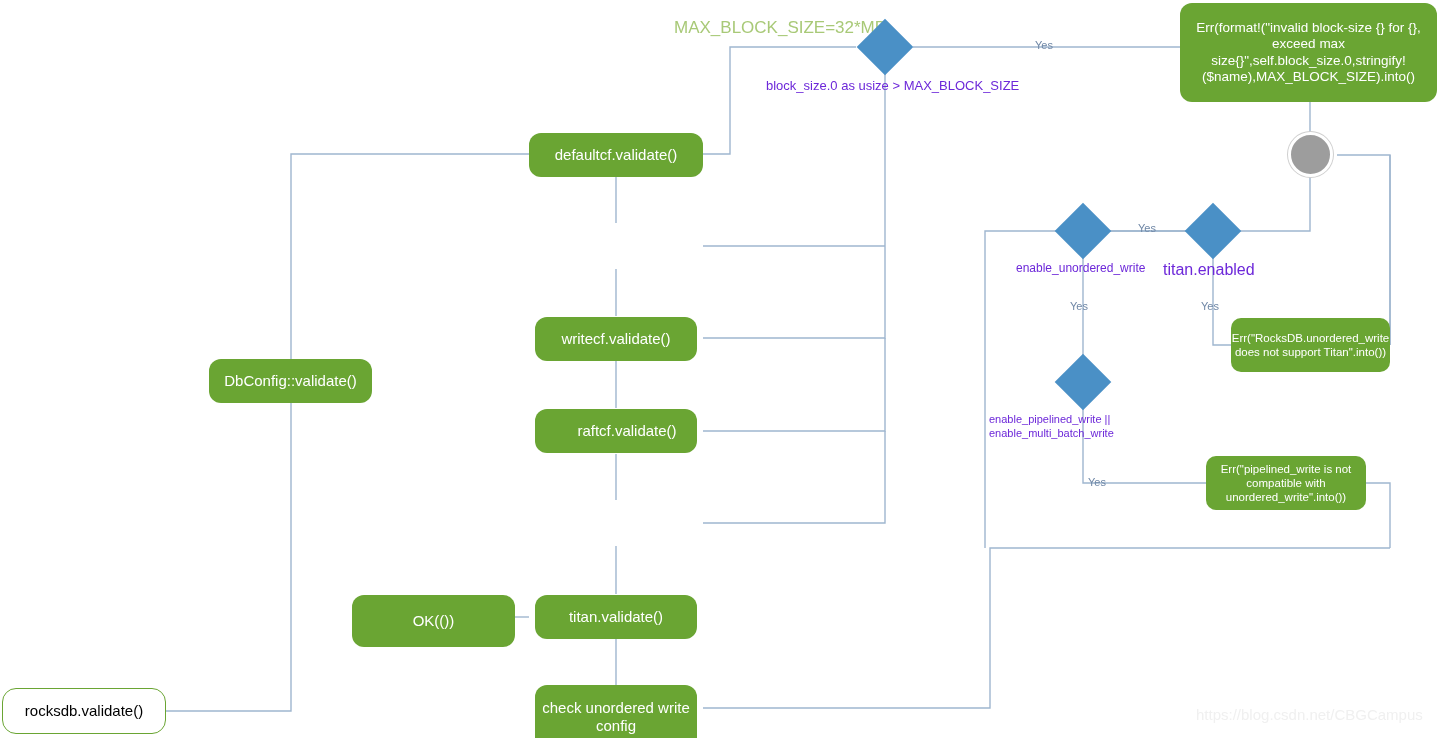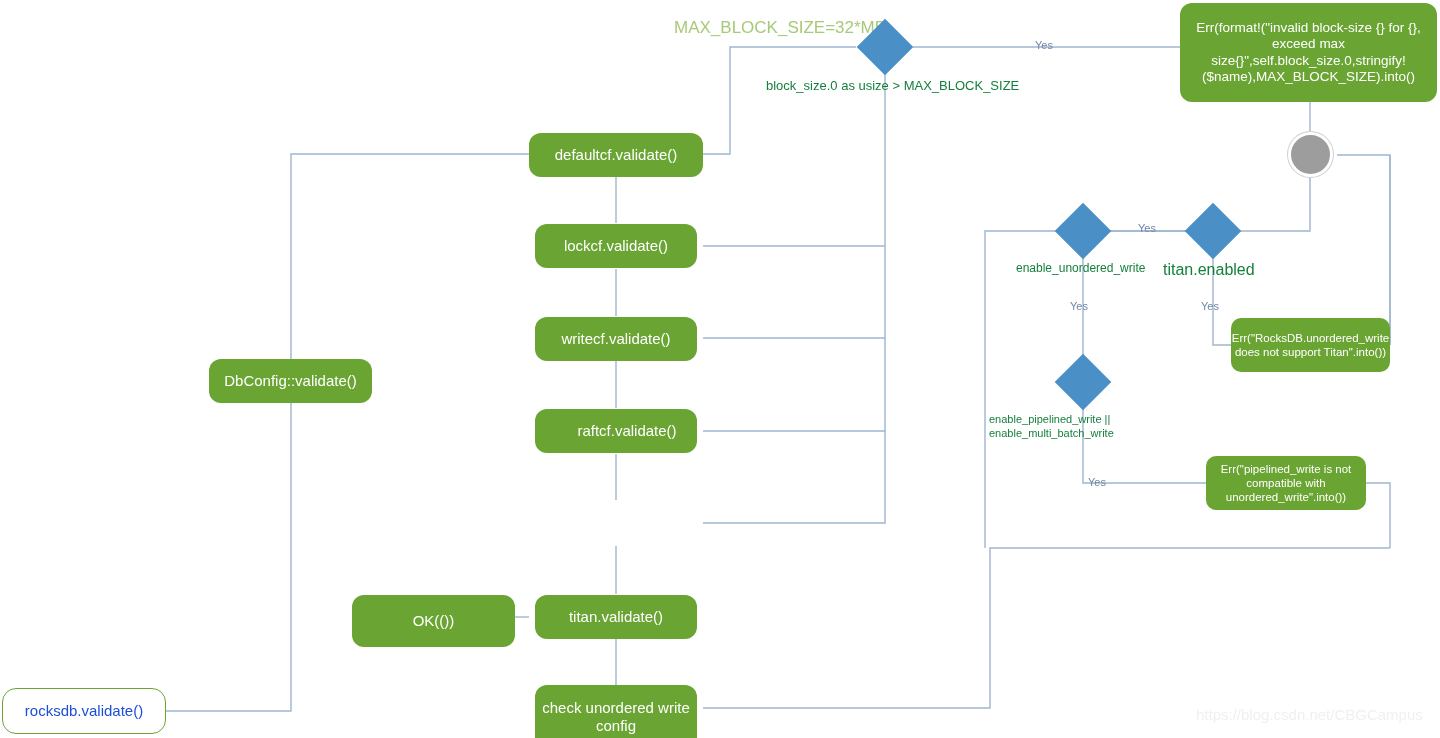--- a/index.html
+++ b/index.html
@@ -24,21 +24,21 @@
     border-radius:12px;
     color:#ffffff;
     background:#6aa533;
     line-height:1.22;
     padding:2px 6px;
     z-index:4;
   }
   .node.small{border-radius:10px;}
   .node.ghost{
     background:#ffffff;
-    color:#1d4ed8;
+    color:#000000;
     border:1px solid #6aa533;
     border-radius:14px;
   }
   .diamond{
     position:absolute;
     background:#4a90c6;
     transform:rotate(45deg);
     z-index:4;
   }
   .endnode{
@@ -50,21 +50,21 @@
     z-index:5;
     box-sizing:border-box;
   }
   .lbl{
     position:absolute;
     color:#6f87a6;
     white-space:nowrap;
     z-index:3;
     background:transparent;
   }
-  .lbl.cond{color:#15803d;}
+  .lbl.cond{color:#6d28d9;}
   .lbl.yes{color:#6f87a6;font-size:11px;}
   .lbl.note{color:#a8c977;}
   .watermark{
     position:absolute;
     color:#f0f0f0;
     font-size:15px;
     white-space:nowrap;
     z-index:2;
   }
 </style>
@@ -144,21 +144,20 @@
   <div class="lbl yes" style="left:1035px;top:39px;">Yes</div>
   <div class="lbl yes" style="left:1138px;top:222px;">Yes</div>
   <div class="lbl yes" style="left:1070px;top:300px;">Yes</div>
   <div class="lbl yes" style="left:1201px;top:300px;">Yes</div>
   <div class="lbl yes" style="left:1088px;top:476px;">Yes</div>
 
   <div class="node" style="left:209px;top:359px;width:163px;height:44px;font-size:15px;">DbConfig::validate()</div>
 
   <div class="node" style="left:529px;top:133px;width:174px;height:44px;font-size:15px;">defaultcf.validate()</div>
 
-  <div class="node" style="left:535px;top:224px;width:162px;height:44px;font-size:15px;">lockcf.validate()</div>
 
   <div class="node" style="left:535px;top:317px;width:162px;height:44px;font-size:15px;">writecf.validate()</div>
 
   <div class="node" style="left:535px;top:409px;width:162px;height:44px;font-size:15px;padding-left:28px;">raftcf.validate()</div>
 
 
   <div class="node" style="left:535px;top:595px;width:162px;height:44px;font-size:15px;">titan.validate()</div>
 
   <div class="node" style="left:352px;top:595px;width:163px;height:52px;font-size:15px;">OK(())</div>
 

